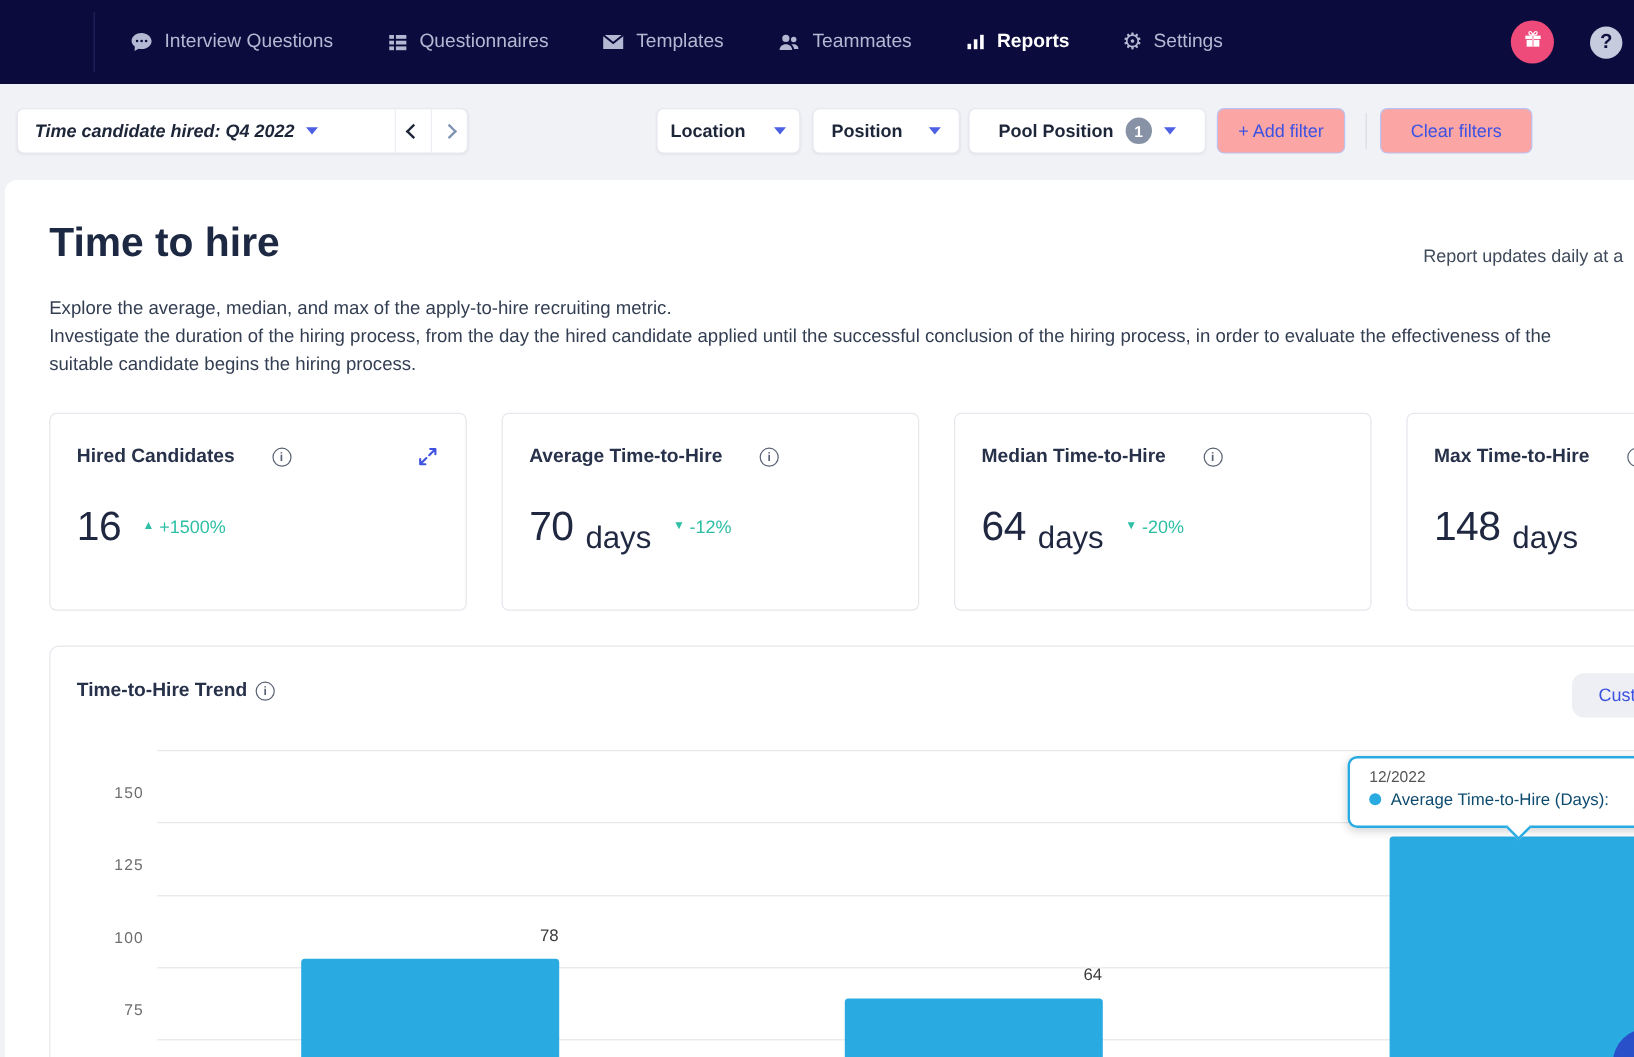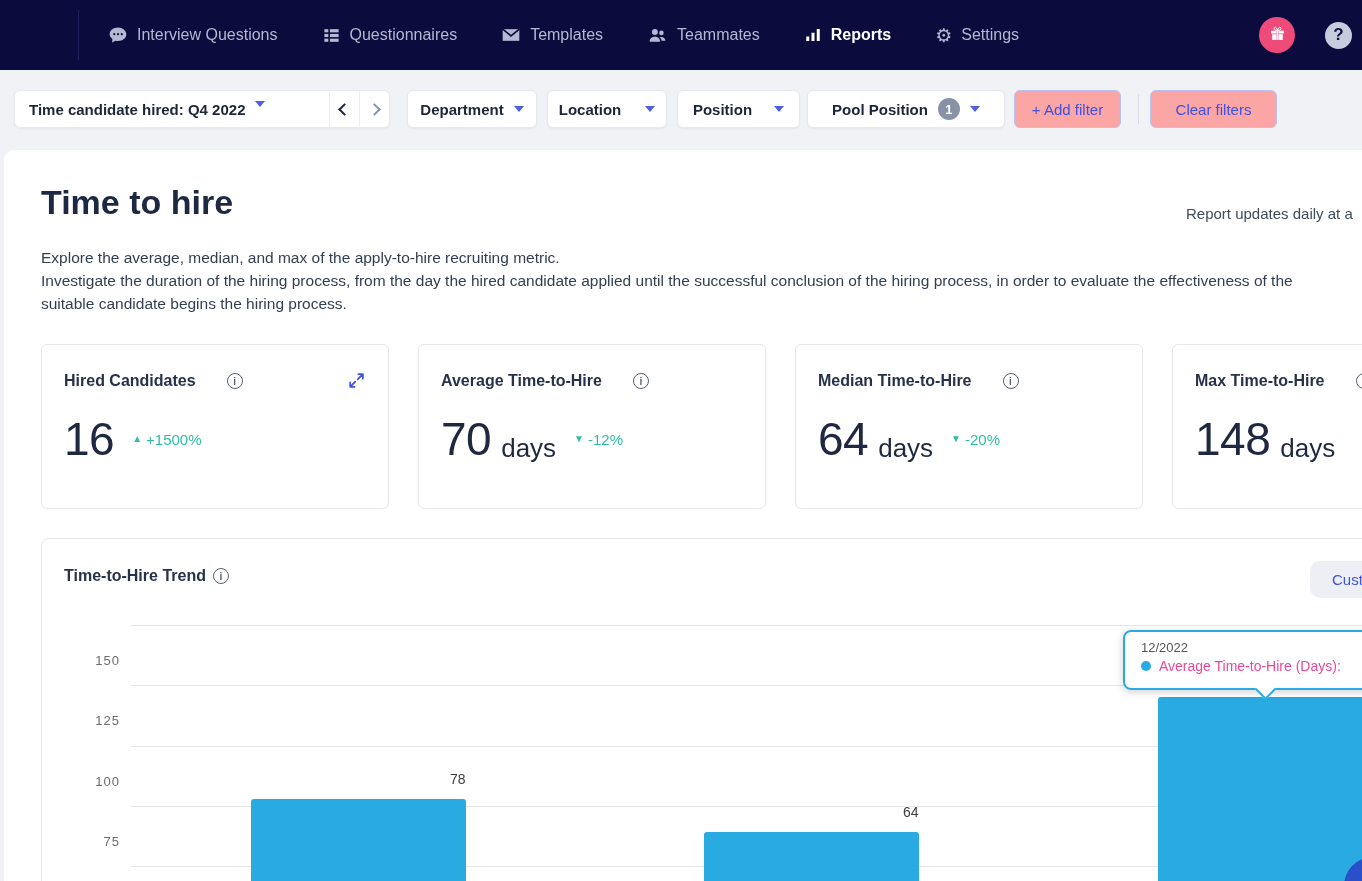--- a/index.html
+++ b/index.html
@@ -85,21 +85,21 @@
     background:#fff; border:1px solid #e4e7ec; border-radius:6px;
   }
   .metric-title-row { position:absolute; left:22px; top:27px; display:flex; align-items:center; font-size:16px; font-weight:700; color:#27314a;gap:24px; }
   .info-icon {
     width:16px; height:16px; border:1.5px solid #596274; border-radius:50%;
     display:inline-flex; align-items:center; justify-content:center;
     font-size:10px; font-weight:700; color:#596274; margin-left:7px; cursor:pointer; font-style:normal;
   }
   .expand-icon { position:absolute; right:22px; top:26px; cursor:pointer; }
   .metric-value-row { position:absolute; left:22px; top:62px; display:flex; align-items:center; height:64px; }
-  .metric-value { font-size:46px; font-weight:500; color:#1f2840; letter-spacing:-0.5px; }
+  .metric-value { font-size:34px; font-weight:500; color:#1f2840; letter-spacing:-0.5px; }
   .metric-unit { font-size:26px; color:#1f2840; margin-left:10px; align-self:flex-end; padding-bottom:7px;margin-top:12px; }
   .metric-delta { display:flex; align-items:center; gap:4px; margin-left:18px; color:#2ebfa5; font-size:15px; font-weight:500; }
   .delta-arrow { font-size:10px; line-height:1; }
 
   
   .trend-card {
     position:absolute; left:37px; top:388px; width:1340px; height:430px;
     background:#fff; border:1px solid #e4e7ec; border-radius:8px;
   }
   .trend-title-row { position:absolute; left:22px; top:28px; display:flex; align-items:center; font-size:16px; font-weight:700; color:#27314a; }
@@ -121,21 +121,21 @@
 
   
   .chart-tooltip {
     position:absolute; left:1081px; top:91px; width:310px; height:60px;
     background:rgba(255,255,255,0.97); border:2px solid #29abe2; border-radius:8px;
     box-shadow:0 2px 8px rgba(0,0,0,0.18); padding:8px 0 0 16px; z-index:6;
   }
   .chart-tooltip .tt-date { font-size:13px; color:#555; }
   .tt-series-row { display:flex; align-items:center; gap:8px; margin-top:3px; }
   .tt-dot { width:10px; height:10px; border-radius:50%; background:#29abe2; }
-  .tt-series { font-size:14px; color:#ec4899; white-space:nowrap; }
+  .tt-series { font-size:14px; color:#0c4a6e; white-space:nowrap; }
   .tt-pointer {
     position:absolute; left:133px; bottom:-9px; width:15px; height:15px;
     background:#ffffff; border-right:2px solid #29abe2; border-bottom:2px solid #29abe2;
     transform:rotate(45deg);
   }
 
   
   .chat-launcher {
     position:absolute; left:1344px; top:857px; width:58px; height:58px;
     border-radius:50%; background:#2a50c9; cursor:pointer;
@@ -227,38 +227,34 @@
     </div>
     <div class="help-btn">
       <span>?</span>
     </div>
   </div>
 </nav>
 
 <div class="filterbar">
 
   <div class="pill" style="left:14px; width:376px; justify-content:flex-start; padding:0;">
-    <div style="display:flex; padding:0 14px; width:316px;">
+    <div style="display:flex; align-items:center; padding:0 14px; width:316px;font-style:italic;">
       <span>Time candidate hired: Q4 2022</span>
       <span class="caret-down"></span>
     </div>
     <div class="pill-sep"></div>
     <div style="width:29px; display:flex; align-items:center; justify-content:center;">
       <span class="chev left"></span>
     </div>
     <div class="pill-sep"></div>
     <div style="width:29px; display:flex; align-items:center; justify-content:center;">
       <span class="chev left right"></span>
     </div>
   </div>
 
-  <div class="pill" style="left:407px; width:130px;">
-    <span>Department</span>
-    <span class="caret-down"></span>
-  </div>
 
   <div class="pill" style="left:547px; width:120px;">
     <span>Location</span>
     <span class="caret-down" style="margin-left:24px;"></span>
   </div>
 
   <div class="pill" style="left:677px; width:123px;">
     <span>Position</span>
     <span class="caret-down" style="margin-left:22px;"></span>
   </div>

